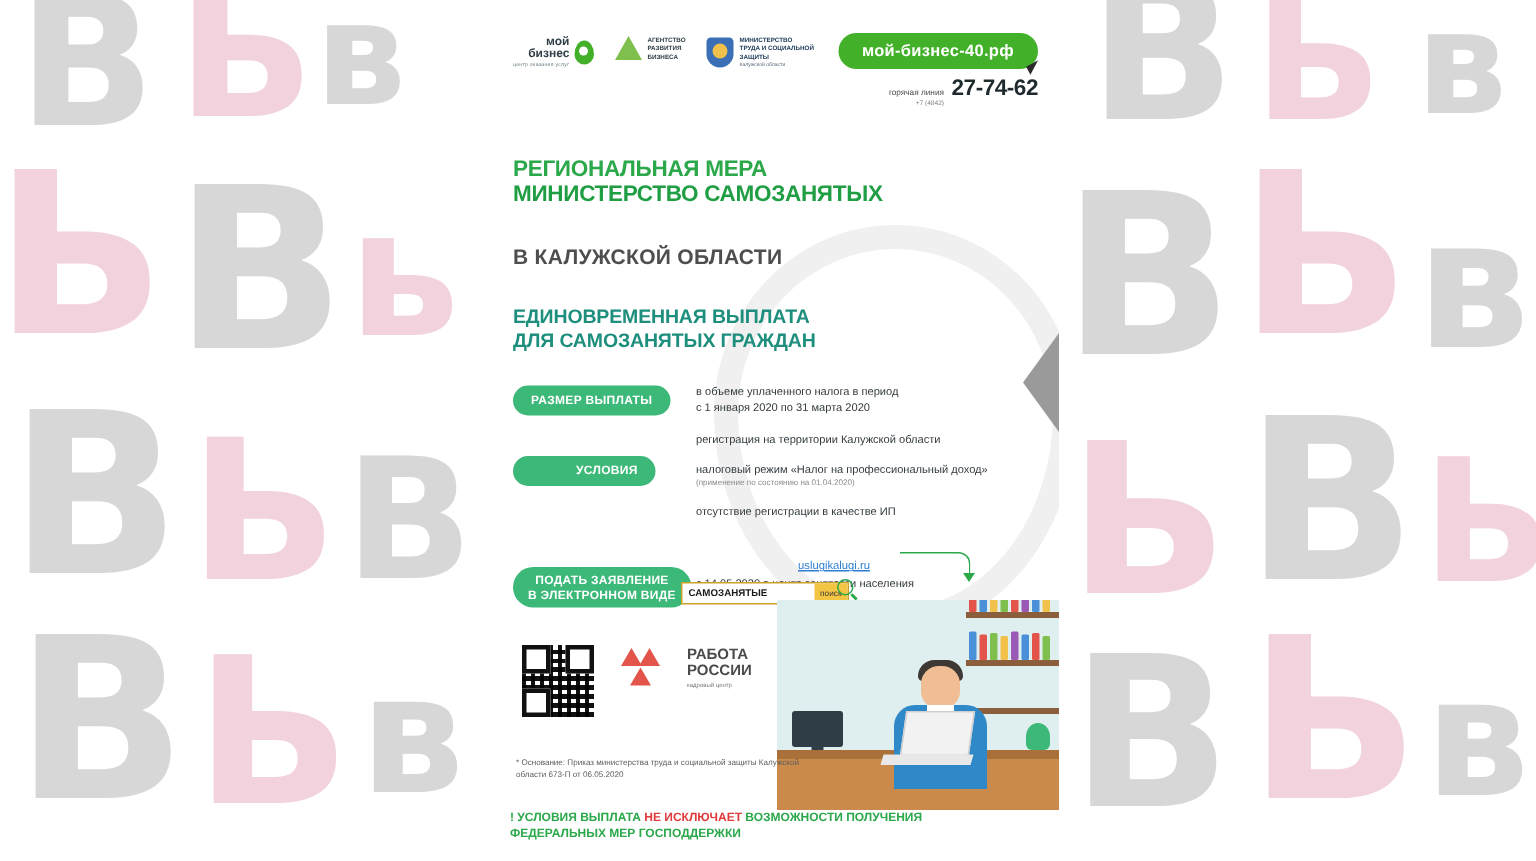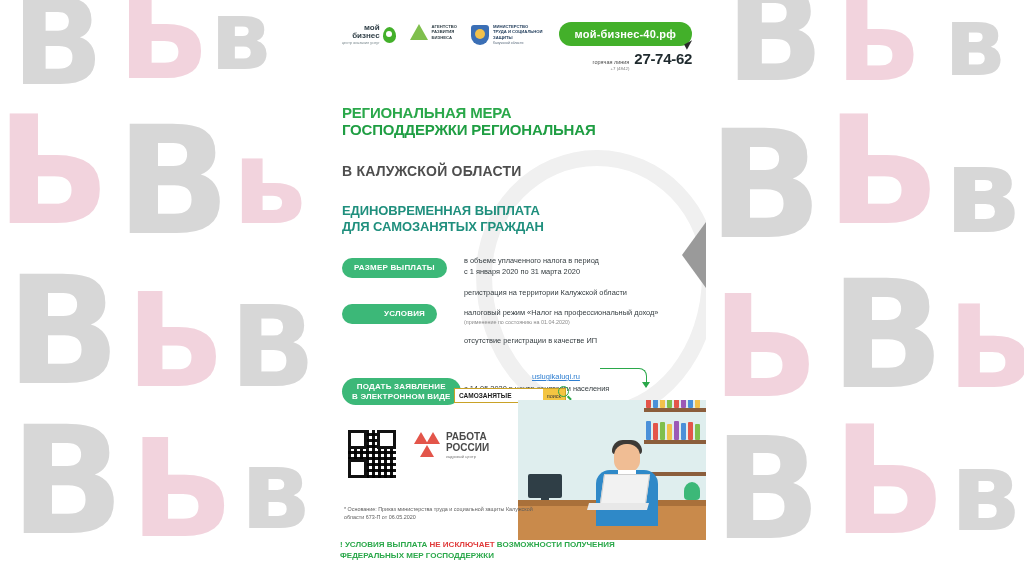--- a/index.html
+++ b/index.html
@@ -479,21 +479,21 @@
     width: 13px; height: 13px;
     border: 3px solid #111;
     background: #fff;
   }
   .rr {
     position: absolute;
     left: 96px;
     top: 432px;
     display: flex;
     align-items: center;
-    gap: 6px;
+    gap: 18px;
   }
   .rr-mark {
     width: 26px; height: 28px;
     position: relative;
   }
   .rr-tri { position: absolute; width: 0; height: 0; }
   .rr-text {
     font-size: 10px;
     font-weight: bold;
     color: #4a4a4a;
@@ -605,21 +605,21 @@
       <div class="hotline-label">
         <span>горячая линия</span>
         <span class="code">+7 (4842)</span>
       </div>
       <div class="hotline-num">27-74-62</div>
     </div>
     <div class="cursor"></div>
 
     <div class="h-main">
       <div>РЕГИОНАЛЬНАЯ МЕРА</div>
-      <div class="l2">ГОСПОДДЕРЖКИ РЕГИОНАЛЬНАЯ</div>
+      <div class="l2">МИНИСТЕРСТВО САМОЗАНЯТЫХ</div>
     </div>
     <div class="h-sub">В КАЛУЖСКОЙ ОБЛАСТИ</div>
 
     <div class="h-second">
       <div>ЕДИНОВРЕМЕННАЯ ВЫПЛАТА</div>
       <div>ДЛЯ САМОЗАНЯТЫХ ГРАЖДАН</div>
     </div>
 
     <div class="rows">
 

